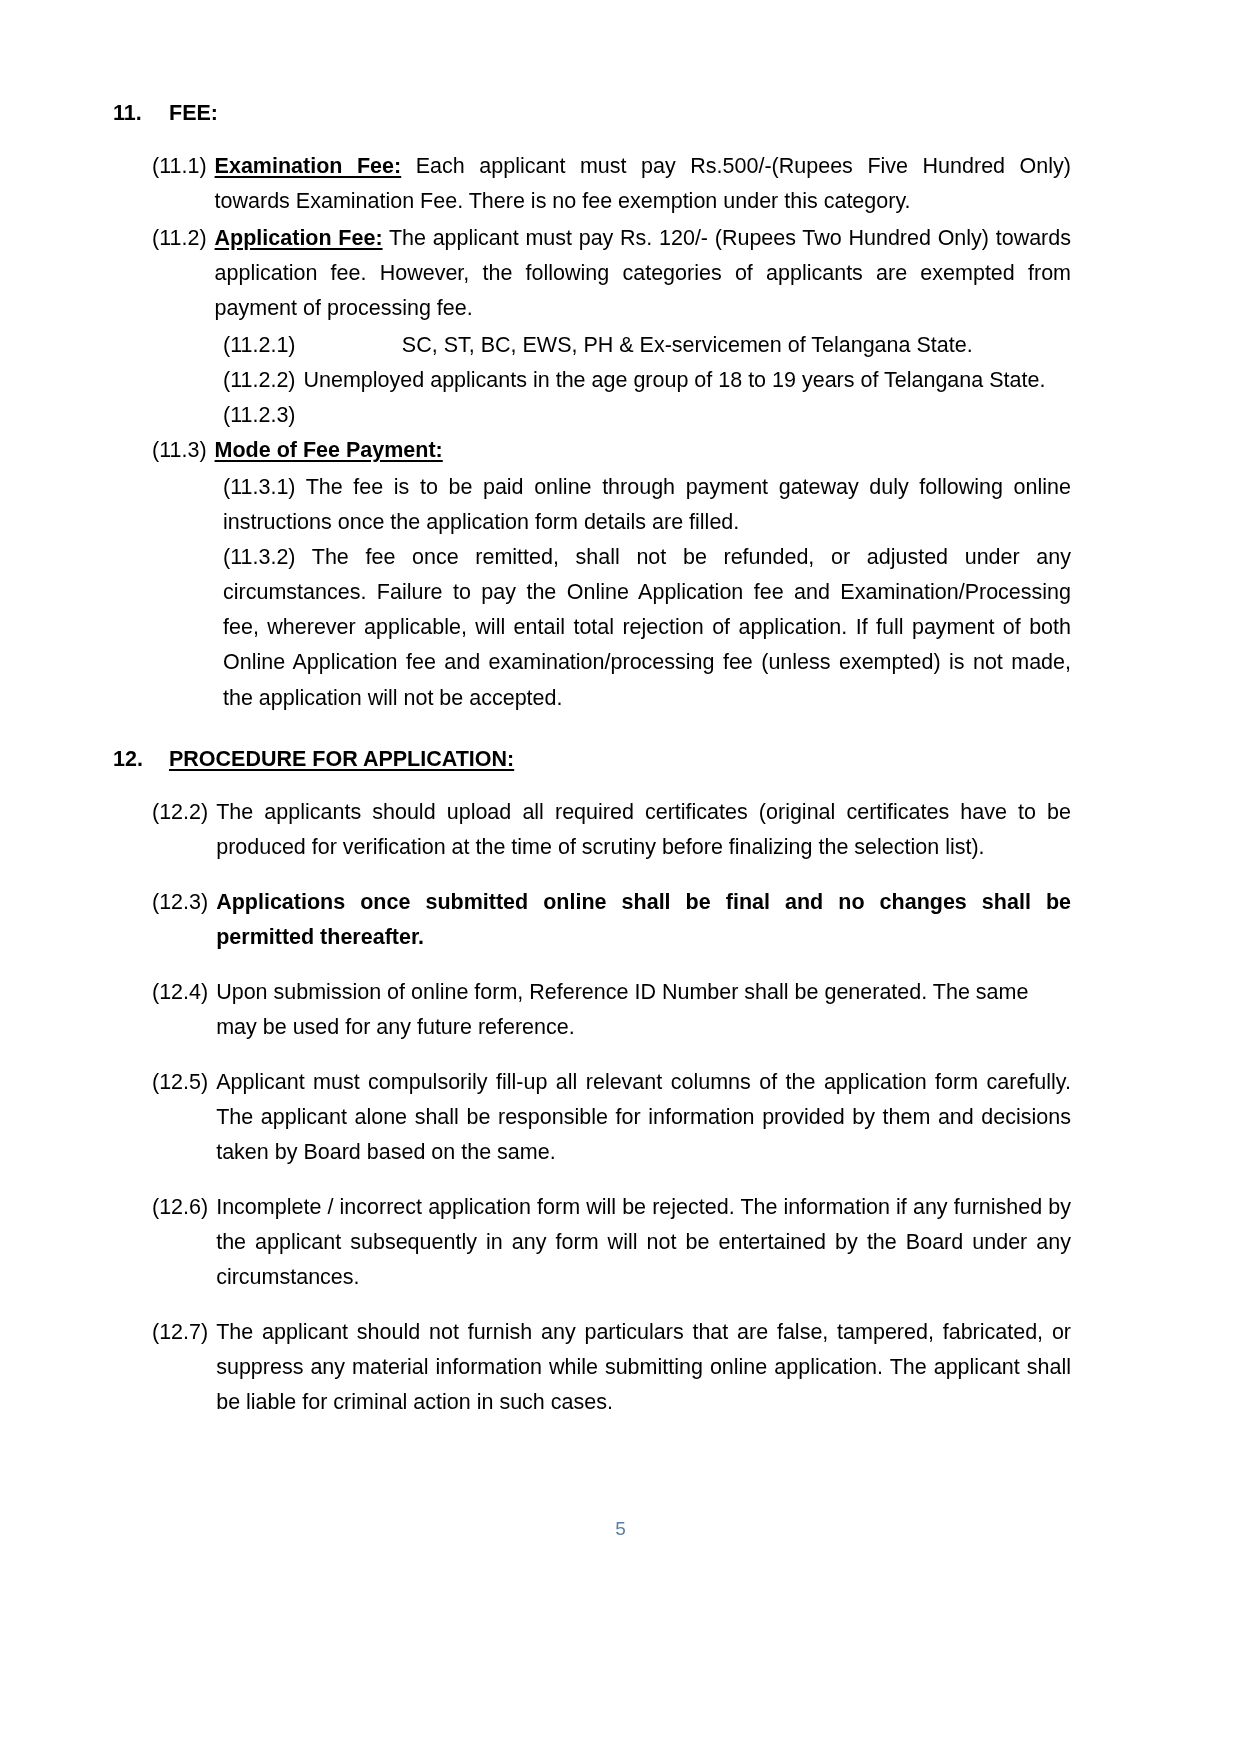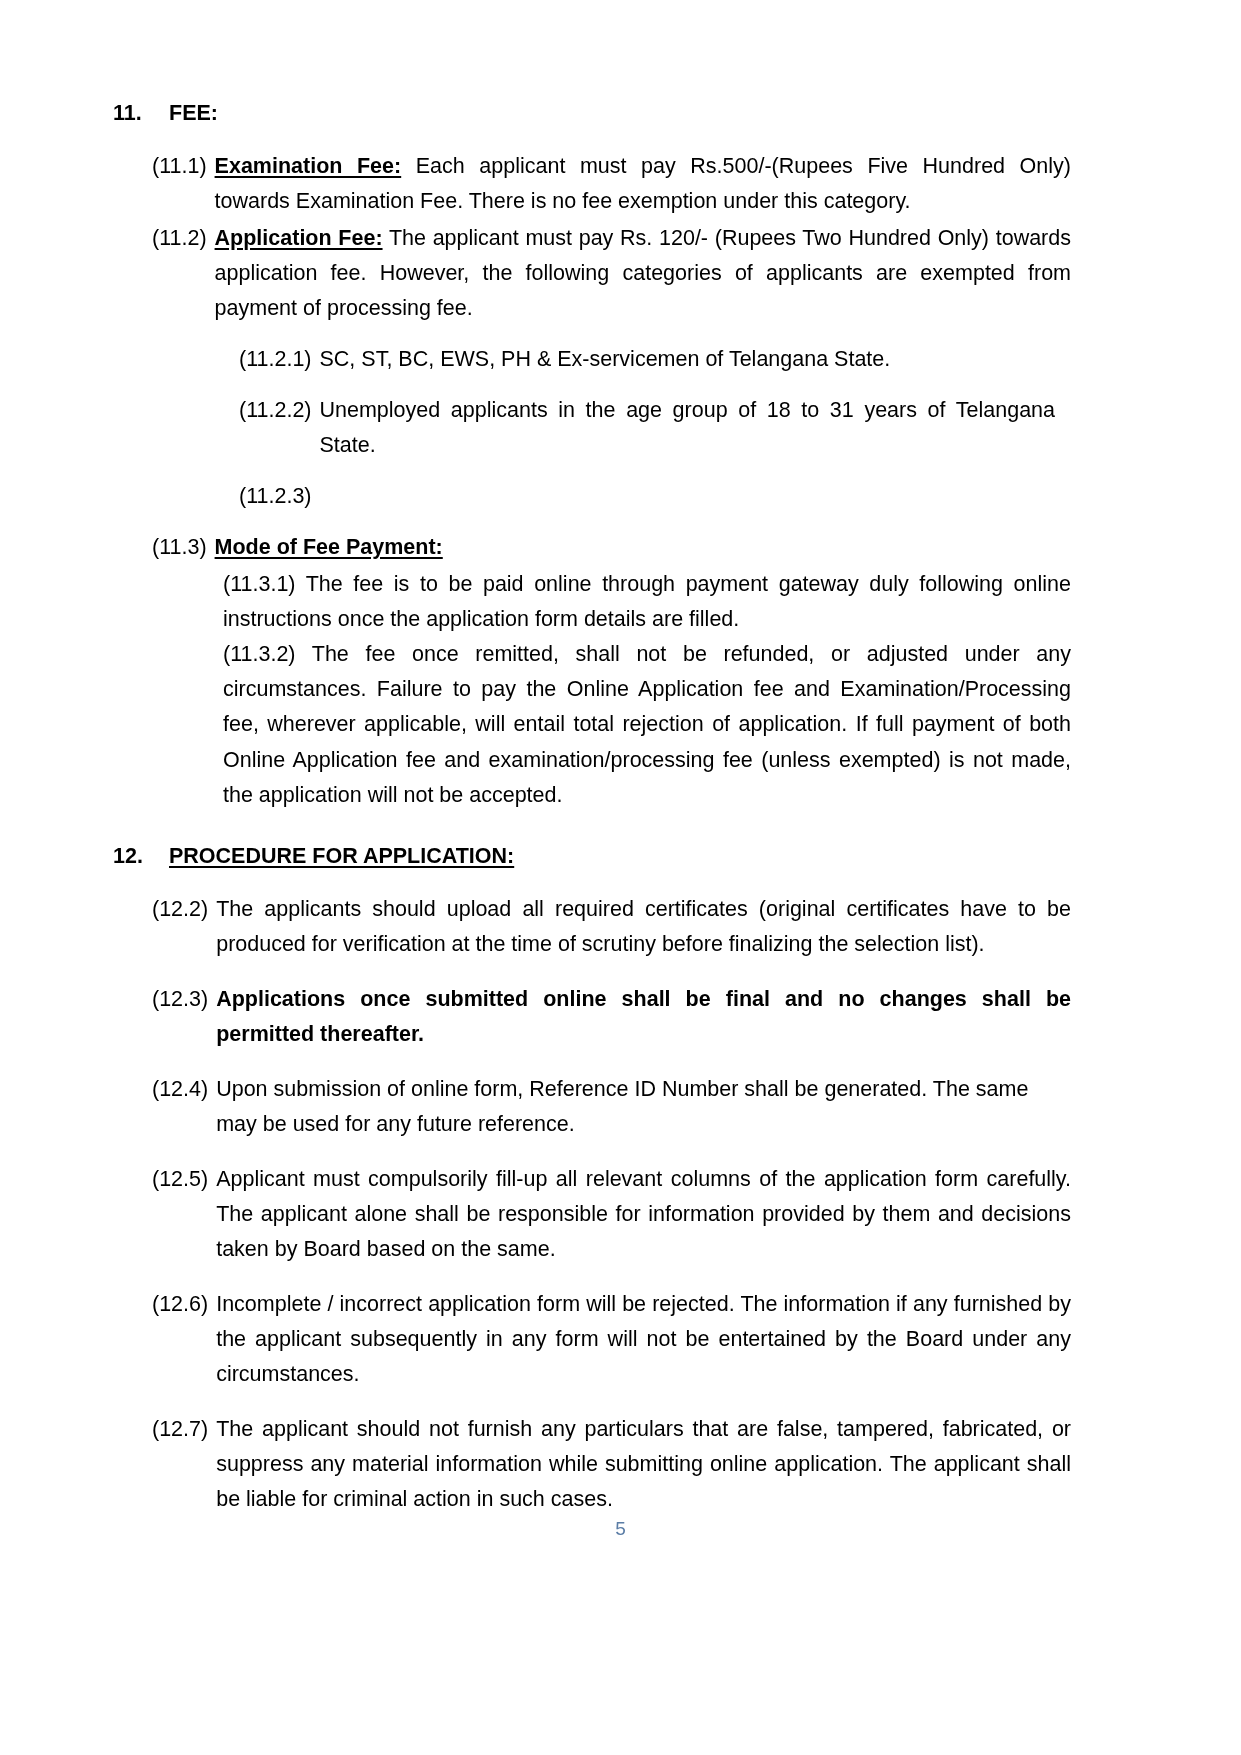--- a/index.html
+++ b/index.html
@@ -63,21 +63,21 @@
   .item2 > .txt {
     flex: 1 1 auto;
     text-align: justify;
     text-justify: inter-word;
   }
 
   
   .item3 {
     display: flex;
     align-items: flex-start;
-    margin: 16px;
+    margin: 0;
     padding-left: 110px;
   }
   .item3 > .lbl {
     flex: 0 0 auto;
     white-space: nowrap;
     padding-right: 8px;
   }
   .item3 > .txt {
     flex: 1 1 auto;
     text-align: justify;
@@ -128,26 +128,26 @@
       <span class="txt"><span class="bu">Examination Fee:</span> <span>Each applicant must pay Rs.500/-(Rupees Five Hundred Only) towards Examination Fee. There is no fee exemption under this category.</span></span>
     </div>
 
     <div class="item2">
       <span class="lbl">(11.2)</span>
       <span class="txt"><span class="bu">Application Fee:</span> <span>The applicant must pay Rs. 120/- (Rupees Two Hundred Only) towards application fee. However, the following categories of applicants are exempted from payment of processing fee.</span></span>
     </div>
 
     <div class="item3">
       <span class="lbl">(11.2.1)</span>
-      <span class="txt" style="text-align:left">SC, ST, BC, EWS, PH &amp; Ex-servicemen of Telangana State.</span>
+      <span class="txt" style="text-align:center">SC, ST, BC, EWS, PH &amp; Ex-servicemen of Telangana State.</span>
     </div>
 
     <div class="item3">
       <span class="lbl">(11.2.2)</span>
-      <span class="txt">Unemployed applicants in the age group of 18 to 31 years of Telangana State.</span>
+      <span class="txt">Unemployed applicants in the age group of 18 to 19 years of Telangana State.</span>
     </div>
 
     <div class="item3">
       <span class="lbl" style="padding-right:4px">(11.2.3)</span>
     </div>
 
     <div class="item2" style="padding-left:39px">
       <span class="lbl">(11.3)</span>
       <span class="txt" style="text-align:left"><span class="bu">Mode of Fee Payment:</span></span>
     </div>

